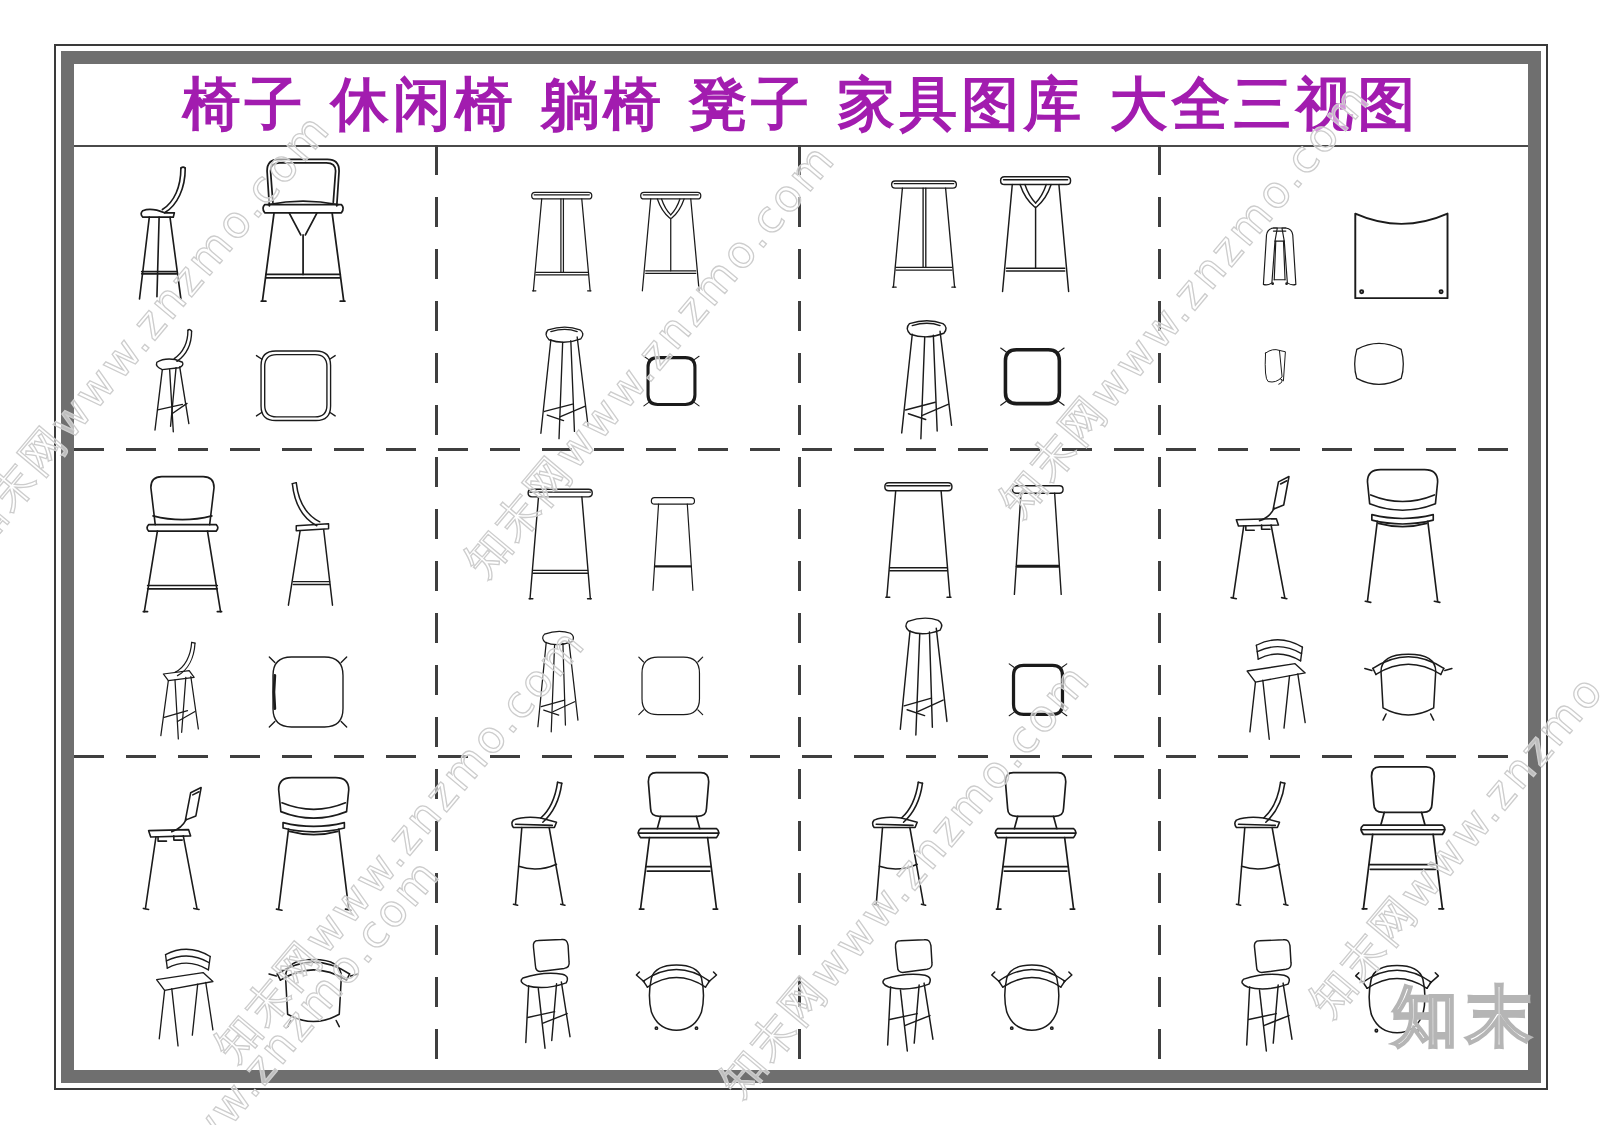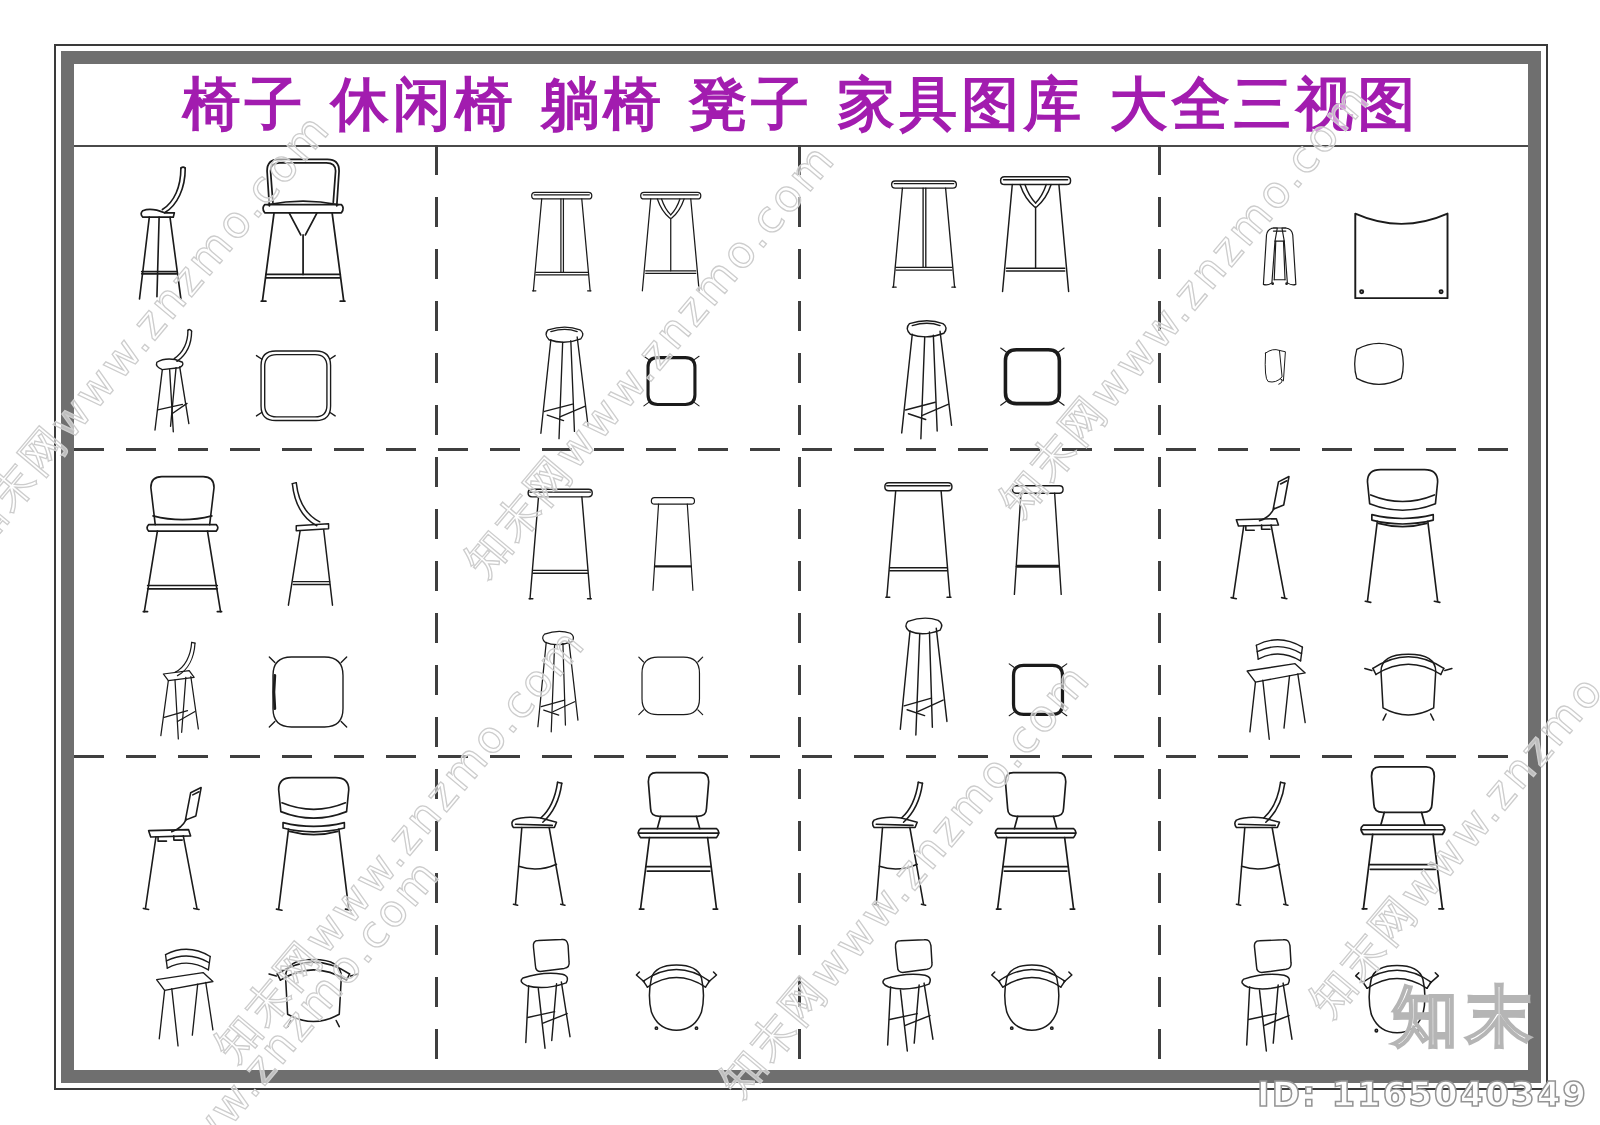--- a/index.html
+++ b/index.html
@@ -215,21 +215,20 @@
         <svg class="view" viewBox="0 0 100 140" preserveAspectRatio="xMidYMid meet" style="left: 13%; top: 55%; width: 36%; height: 44%;">
           <use href="#sym-wood-persp" xlink:href="#sym-wood-persp"></use>
         </svg>
         <svg class="view" viewBox="0 0 100 100" preserveAspectRatio="xMidYMid meet" style="left: 49%; top: 61%; width: 31%; height: 33%;">
           <use href="#sym-wood-top" xlink:href="#sym-wood-top"></use>
         </svg>
       </div>
     </div>
 
   <div id="brand-wm">知末</div>
-  <div id="id-label">ID: 1165040349</div>
 
   <svg id="symlib" xmlns="http://www.w3.org/2000/svg">
     <defs>
       <g id="sym-bcA-side" fill="none" stroke="#1b1b1b" stroke-width="1.5" stroke-linecap="round" stroke-linejoin="round">
         <path d="M59,6 C59,24 52,40 40,47"></path>
           <path d="M55,6 C55,23 49,37 38,44"></path>
           <path d="M55,6 Q57,4 59,6"></path>
         <path d="M20,45 Q17,48 20,51 L48,51 L49,47 L40,47 Q28,42 20,45 Z"></path>
         <line x1="26" y1="51" x2="17" y2="126"></line>
           <line x1="45" y1="51" x2="55" y2="126"></line>

